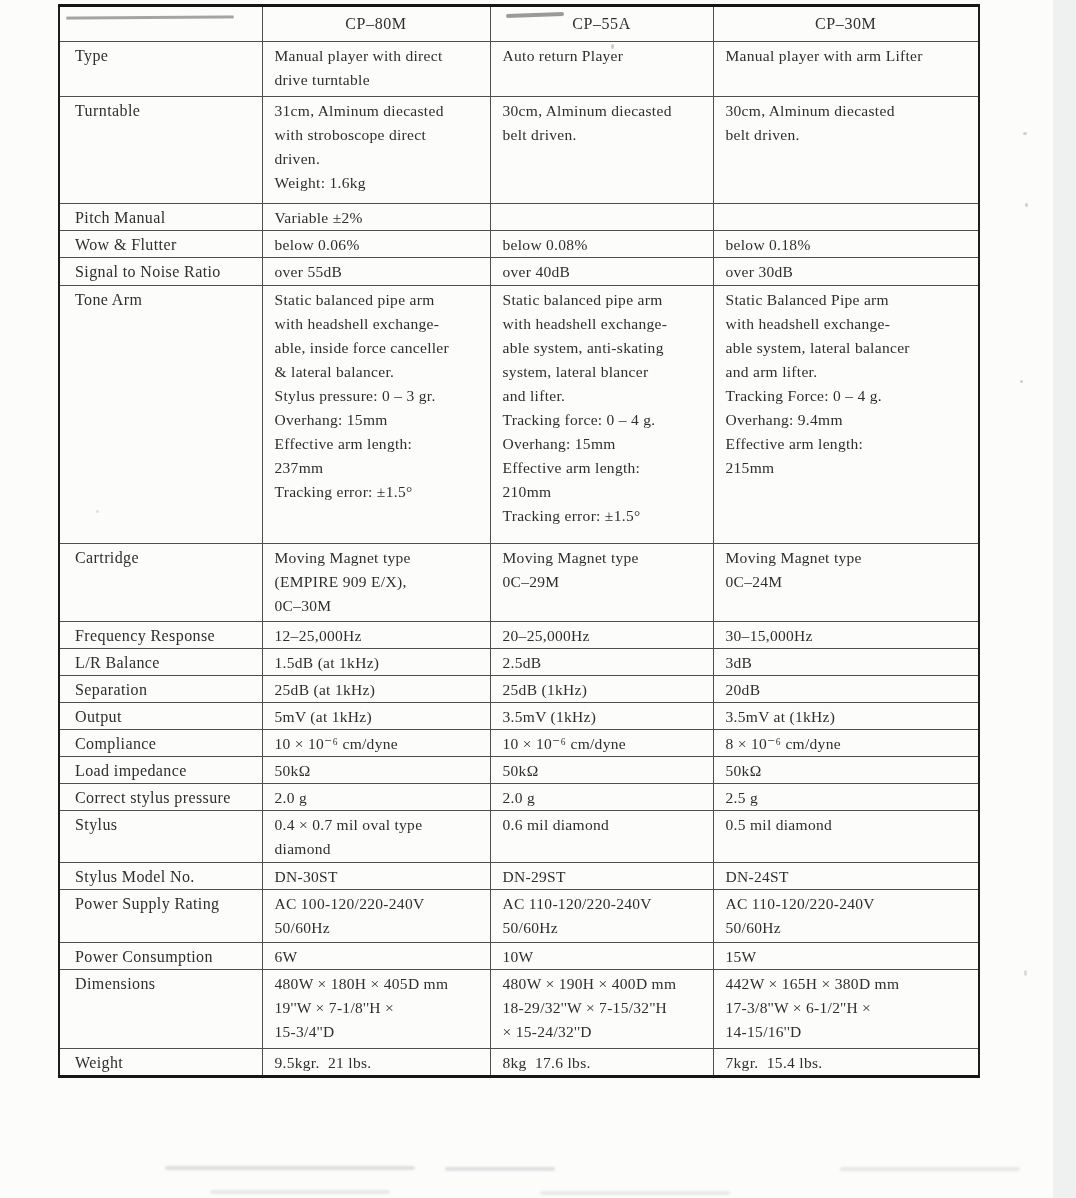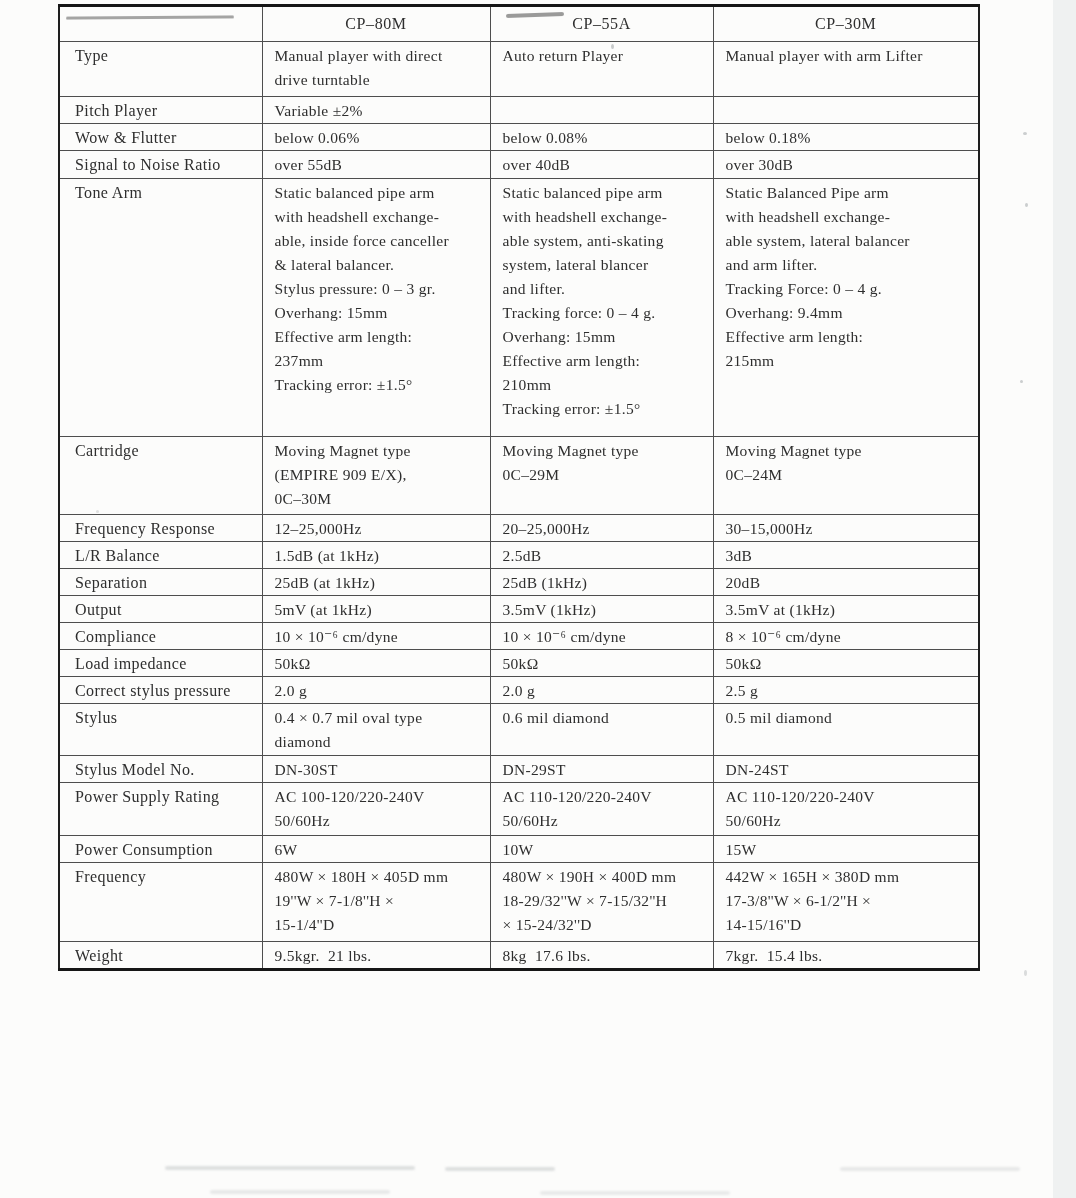--- a/index.html
+++ b/index.html
@@ -73,22 +73,33 @@
       <th class="model">CP–55A</th>
       <th class="model">CP–30M</th>
     </tr>
     <tr style="height:55px">
       <td class="label">Type</td>
       <td class="val">Manual player with direct
 drive turntable</td>
       <td class="val">Auto return Player</td>
       <td class="val">Manual player with arm Lifter</td>
     </tr>
-    <tr style="height:27px">
-      <td class="label">Pitch Player</td>
+    <tr style="height:107px">
+      <td class="label">Turntable</td>
+      <td class="val">31cm, Alminum diecasted
+with stroboscope direct
+driven.
+Weight: 1.6kg</td>
+      <td class="val">30cm, Alminum diecasted
+belt driven.</td>
+      <td class="val">30cm, Alminum diecasted
+belt driven.</td>
+    </tr>
+    <tr style="height:27px">
+      <td class="label">Pitch Manual</td>
       <td class="val">Variable ±2%</td>
       <td class="val"></td>
       <td class="val"></td>
     </tr>
     <tr style="height:27px">
       <td class="label">Wow &amp; Flutter</td>
       <td class="val">below 0.06%</td>
       <td class="val">below 0.08%</td>
       <td class="val">below 0.18%</td>
     </tr>
@@ -202,24 +213,24 @@
       <td class="val">AC 110-120/220-240V
 50/60Hz</td>
     </tr>
     <tr style="height:26px">
       <td class="label">Power Consumption</td>
       <td class="val">6W</td>
       <td class="val">10W</td>
       <td class="val">15W</td>
     </tr>
     <tr style="height:79px">
-      <td class="label">Frequency</td>
+      <td class="label">Dimensions</td>
       <td class="val">480W × 180H × 405D mm
 19''W × 7-1/8''H ×
-15-1/4''D</td>
+15-3/4''D</td>
       <td class="val">480W × 190H × 400D mm
 18-29/32''W × 7-15/32''H
 × 15-24/32''D</td>
       <td class="val">442W × 165H × 380D mm
 17-3/8''W × 6-1/2''H ×
 14-15/16''D</td>
     </tr>
     <tr style="height:28px">
       <td class="label">Weight</td>
       <td class="val">9.5kgr.  21 lbs.</td>

